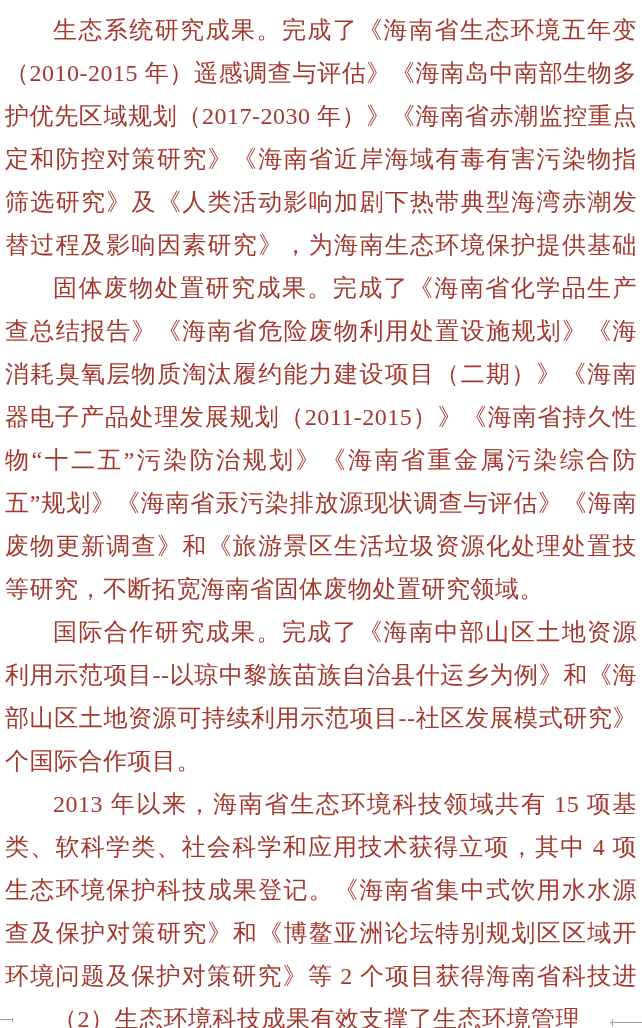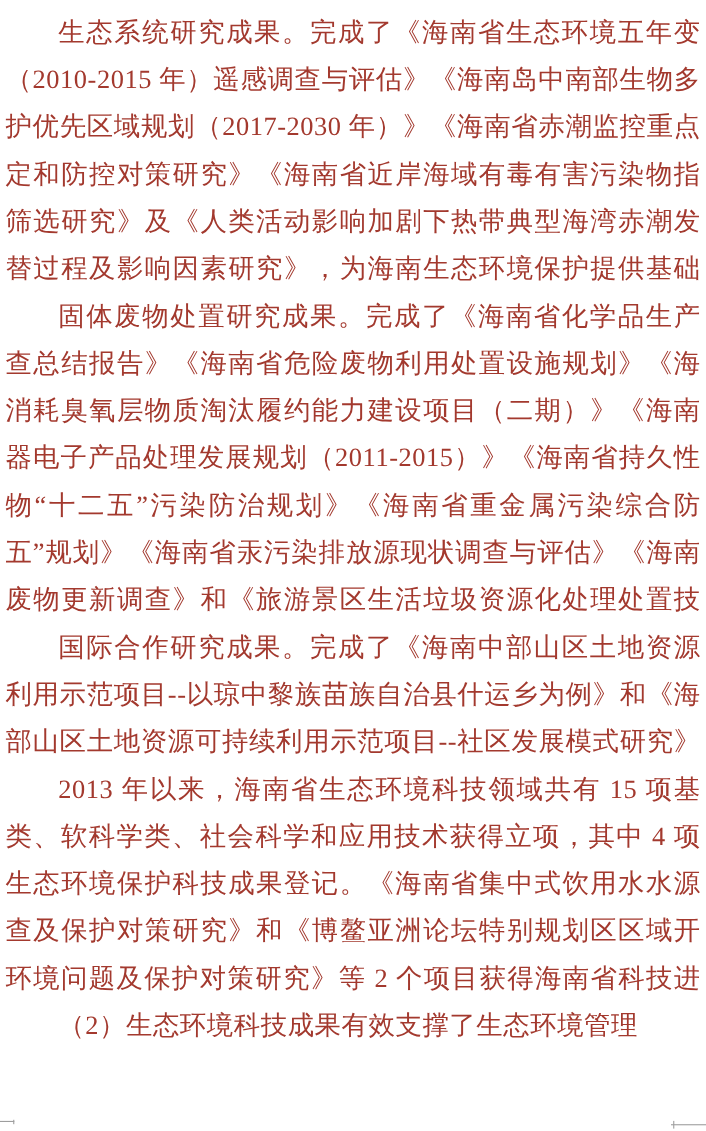--- a/index.html
+++ b/index.html
@@ -73,25 +73,27 @@
         <div class="line last">替过程及影响因素研究》，为海南生态环境保护提供基础支撑。</div>
       </div>
       <div class="para">
         <div class="line first">固体废物处置研究成果。完成了《海南省化学品生产使用调</div>
         <div class="line">查总结报告》《海南省危险废物利用处置设施规划》《海南省加强</div>
         <div class="line">消耗臭氧层物质淘汰履约能力建设项目（二期）》《海南省废弃电</div>
         <div class="line">器电子产品处理发展规划（2011-2015）》《海南省持久性有机污染</div>
         <div class="line">物“十二五”污染防治规划》《海南省重金属污染综合防治“十二</div>
         <div class="line">五”规划》《海南省汞污染排放源现状调查与评估》《海南省危险</div>
         <div class="line">废物更新调查》和《旅游景区生活垃圾资源化处理处置技术研究》</div>
+        <div class="line last">等研究，不断拓宽海南省固体废物处置研究领域。</div>
       </div>
       <div class="para">
         <div class="line first">国际合作研究成果。完成了《海南中部山区土地资源可持续</div>
         <div class="line">利用示范项目--以琼中黎族苗族自治县什运乡为例》和《海南中</div>
         <div class="line">部山区土地资源可持续利用示范项目--社区发展模式研究》等 2</div>
+        <div class="line last">个国际合作项目。</div>
       </div>
       <div class="para">
         <div class="line first">2013 年以来，海南省生态环境科技领域共有 15 项基础理论</div>
         <div class="line">类、软科学类、社会科学和应用技术获得立项，其中 4 项已完成</div>
         <div class="line">生态环境保护科技成果登记。《海南省集中式饮用水水源地环境调</div>
         <div class="line">查及保护对策研究》和《博鳌亚洲论坛特别规划区区域开发规划</div>
         <div class="line last">环境问题及保护对策研究》等 2 个项目获得海南省科技进步奖。</div>
       </div>
       <div class="para">
         <div class="line first last">（2）生态环境科技成果有效支撑了生态环境管理</div>

